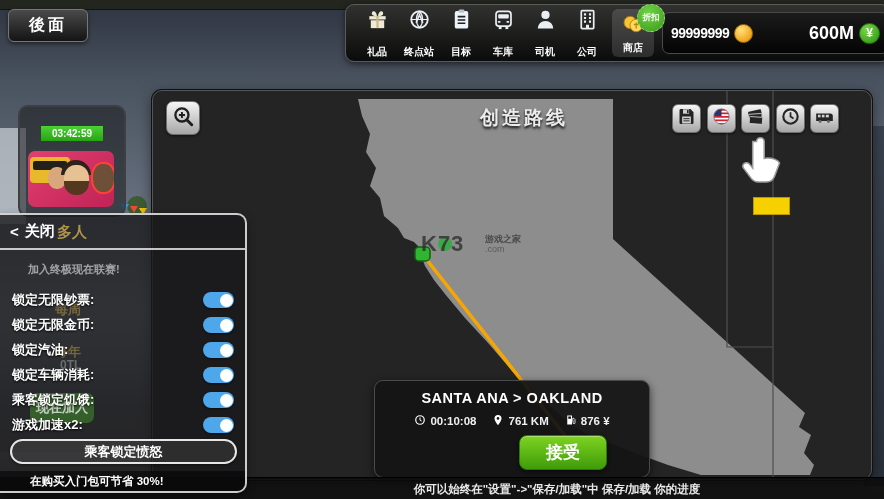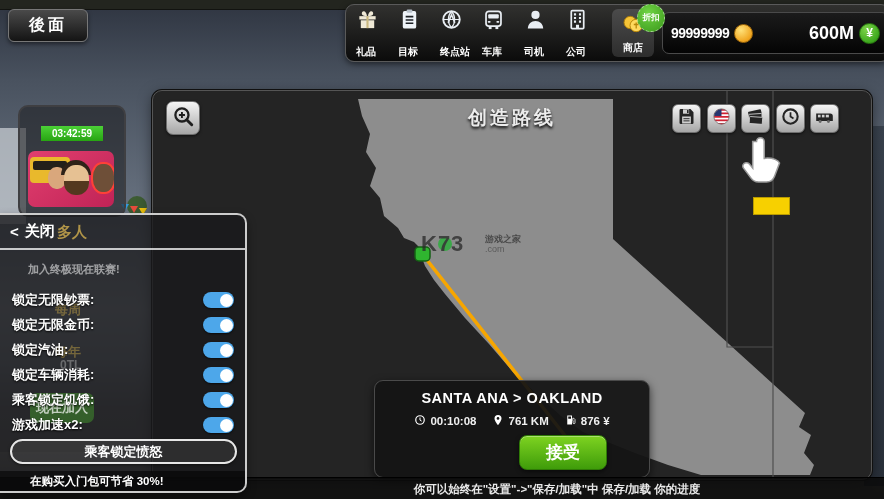--- a/index.html
+++ b/index.html
@@ -19,21 +19,21 @@
 
   
   .back-btn{left:8px;top:9px;width:78px;height:31px;background:linear-gradient(#4a4a4a,#141414);
     border:1px solid #777;border-radius:6px;color:#fff;font-weight:bold;font-size:16px;letter-spacing:3px;
     box-shadow:0 2px 4px rgba(0,0,0,.5);z-index:15;cursor:pointer;}
 
   
   .top-nav{left:345px;top:4px;width:545px;height:58px;background:linear-gradient(#31312f,#0b0b0b);
     border:1px solid #5a5a5a;border-radius:9px;box-shadow:0 2px 6px rgba(0,0,0,.55);
     display:flex;align-items:center;padding-left:10px;box-sizing:border-box;z-index:15;}
-  .nav-item{width:42px;display:flex;flex-direction:column;gap:10px;cursor:pointer;}
+  .nav-item{width:42px;display:flex;flex-direction:column;align-items:center;gap:10px;cursor:pointer;}
   .nav-item svg{width:23px;height:23px;}
   .nav-label{font-weight:bold;font-size:10px;color:#fff;white-space:nowrap;}
   .nav-item.active .nav-label{color:#c6d64b;}
   .shop-tile{width:42px;height:48px;background:linear-gradient(#4b4b4b,#2d2d2d);border-radius:6px;margin-left:4px;
     position:relative;display:flex;flex-direction:column;align-items:center;justify-content:center;gap:1px;cursor:pointer;}
   .shop-tile svg{width:24px;height:24px;}
   .discount-badge{position:absolute;top:-5px;right:-11px;width:26px;height:26px;border-radius:50%;
     background:radial-gradient(circle at 40% 30%,#6fd344,#3c9a1c);color:#fff;font-weight:bold;font-size:8.5px;
     display:flex;align-items:center;justify-content:center;border:1px dashed rgba(255,255,255,.45);z-index:3;}
   .currency-panel{margin-left:8px;height:40px;flex:1;background:linear-gradient(#1b1b1b,#040404);
@@ -62,21 +62,21 @@
   .oi-face1{position:absolute;left:36px;top:14px;width:25px;height:29px;background:#e6c193;border-radius:45%;}
   .oi-beard1{position:absolute;left:36px;top:30px;width:25px;height:14px;background:#53381f;border-radius:0 0 12px 12px;}
   .oi-face2{position:absolute;left:63px;top:11px;width:21px;height:28px;background:#6e4f38;border-radius:45%;border:2px solid #ff4038;}
   .oi-face3{position:absolute;left:20px;top:16px;width:18px;height:22px;background:#d9a77c;border-radius:45%;}
 
   
   .map-panel{left:152px;top:90px;width:718px;height:388px;background:#262626;border:1px solid #555;
     border-radius:10px;box-shadow:0 0 0 1px #101010,0 4px 14px rgba(0,0,0,.5);z-index:5;}
   .map-svg{position:absolute;left:0;top:0;width:718px;height:388px;border-radius:10px;}
   .map-title{left:0;top:14px;width:718px;text-align:center;color:#ececec;font-size:19px;font-weight:bold;
-    letter-spacing:3px;text-shadow:0 2px 3px #000;}
+    letter-spacing:3px;text-shadow:0 2px 3px #000;padding-left:12px;}
   .tool-btn{width:27px;height:27px;border-radius:6px;background:linear-gradient(#f5f5f5,#a6a6a6);
     border:1px solid #6e6e6e;box-shadow:0 1px 3px rgba(0,0,0,.6);cursor:pointer;}
   .tool-btn svg{width:21px;height:21px;}
   .zoom-btn{left:13px;top:10px;width:32px;height:32px;border-radius:7px;}
   .zoom-btn svg{width:25px;height:25px;}
   .cursor-hand{left:584px;top:44px;width:46px;height:52px;z-index:9;pointer-events:none;}
   .yellow-marker{left:600px;top:106px;width:35px;height:16px;background:#f7d000;border:1px solid #b89a00;z-index:8;}
   .watermark{left:268px;top:140px;width:140px;height:40px;z-index:6;opacity:.85;}
   .wm-dot{position:absolute;left:17px;top:6px;width:14px;height:14px;border-radius:50%;background:#2fae3e;}
   .wm-logo{position:absolute;left:0;top:0;font-size:22px;font-weight:bold;color:rgba(40,40,40,.88);letter-spacing:1px;}
@@ -149,33 +149,33 @@
             <path d="M3.5 8.5h17V12h-17z"></path>
             <path d="M5 12.8h14V21H5z"></path>
             <rect x="10.9" y="8.5" width="2.2" height="12.5" fill="#c9b87f"></rect>
             <path d="M11.6 8.2s-4.4.4-5.3-1.5C5.5 5 6.8 3.2 8.4 3.5c2 .3 3.2 4.7 3.2 4.7z"></path>
             <path d="M12.4 8.2s4.4.4 5.3-1.5c.8-1.7-.5-3.5-2.1-3.2-2 .3-3.2 4.7-3.2 4.7z"></path>
           </svg></span>
       <span class="nav-label">礼品</span>
     </div>
     <div class="nav-item">
       <span><svg viewBox="0 0 24 24">
+            <circle cx="12" cy="12" r="8.6" fill="none" stroke="#e9eef3" stroke-width="2"></circle>
+            <path d="M12 3.4a13 13 0 0 0 0 17.2M12 3.4a13 13 0 0 1 0 17.2M3.4 12h17.2" stroke="#e9eef3" stroke-width="1.3" fill="none"></path>
+            <path d="M8.5 15.5L12 7l3.5 8.5" stroke="#e9eef3" stroke-width="1.6" fill="none"></path>
+          </svg></span>
+      <span class="nav-label">终点站</span>
+    </div>
+    <div class="nav-item">
+      <span><svg viewBox="0 0 24 24">
             <rect x="5" y="3.2" width="14" height="18.3" rx="2" fill="#eef3f8"></rect>
             <rect x="9" y="1.6" width="6" height="3.4" rx="1.2" fill="#b9c2cb"></rect>
             <path d="M8 9h8M8 12.5h8M8 16h8" stroke="#1d2125" stroke-width="1.6"></path>
           </svg></span>
       <span class="nav-label">目标</span>
-    </div>
-    <div class="nav-item">
-      <span><svg viewBox="0 0 24 24">
-            <circle cx="12" cy="12" r="8.6" fill="none" stroke="#e9eef3" stroke-width="2"></circle>
-            <path d="M12 3.4a13 13 0 0 0 0 17.2M12 3.4a13 13 0 0 1 0 17.2M3.4 12h17.2" stroke="#e9eef3" stroke-width="1.3" fill="none"></path>
-            <path d="M8.5 15.5L12 7l3.5 8.5" stroke="#e9eef3" stroke-width="1.6" fill="none"></path>
-          </svg></span>
-      <span class="nav-label">终点站</span>
     </div>
     <div class="nav-item">
       <span><svg viewBox="0 0 24 24">
             <rect x="4.2" y="3.5" width="15.6" height="15.5" rx="3" fill="none" stroke="#e9eef3" stroke-width="1.8"></rect>
             <rect x="6.5" y="6.5" width="11" height="4.5" rx="1" fill="#e9eef3"></rect>
             <rect x="6" y="13.5" width="3" height="1.8" rx=".9" fill="#e9eef3"></rect>
             <rect x="15" y="13.5" width="3" height="1.8" rx=".9" fill="#e9eef3"></rect>
             <rect x="7" y="19.5" width="3" height="2.5" fill="#e9eef3"></rect>
             <rect x="14" y="19.5" width="3" height="2.5" fill="#e9eef3"></rect>
           </svg></span>

